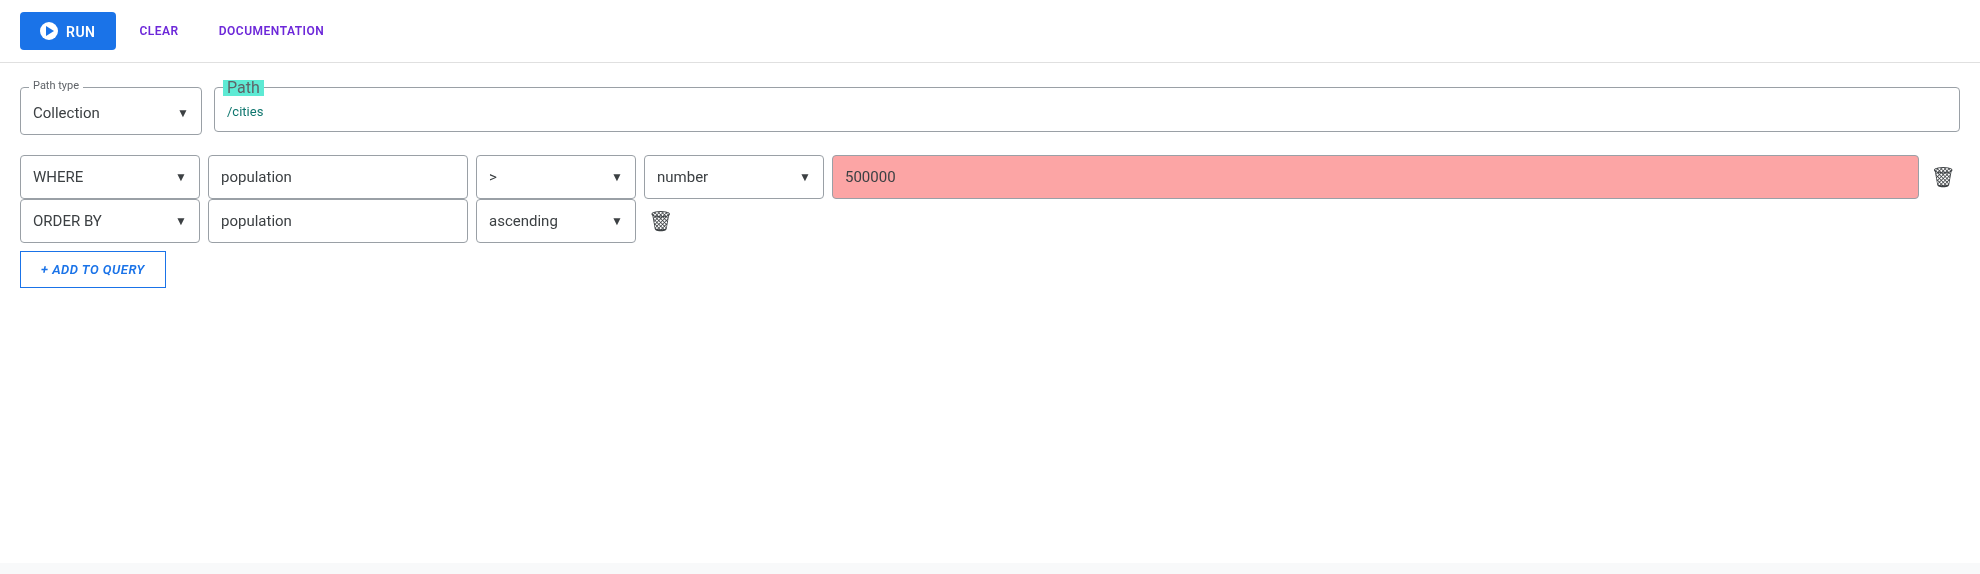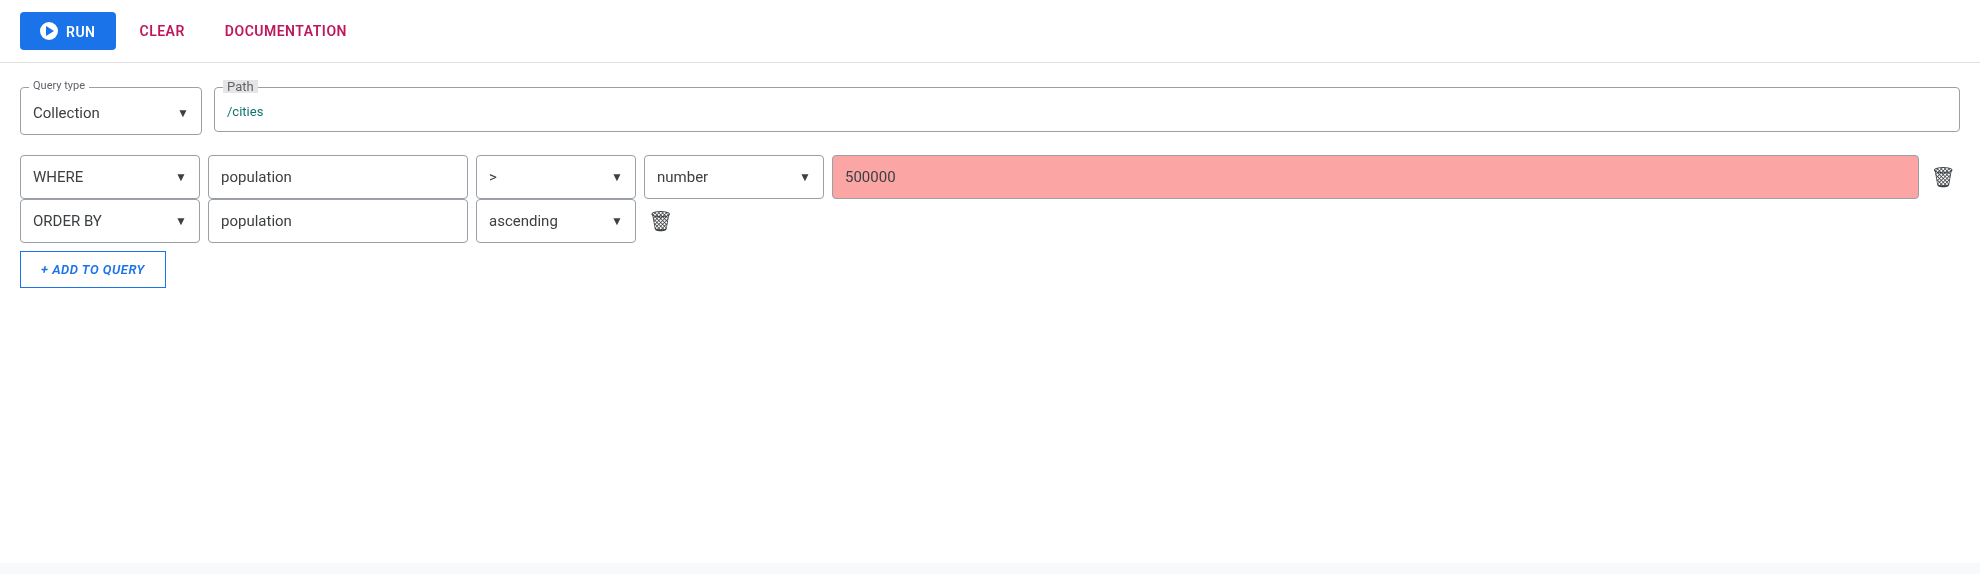--- a/index.html
+++ b/index.html
@@ -56,23 +56,23 @@
       height: 0;
       border-top: 5px solid transparent;
       border-bottom: 5px solid transparent;
       border-left: 8px solid #1a73e8;
       margin-left: 2px;
     }
 
     .top-bar-btn {
       background: none;
       border: none;
-      font-size: 14px;
+      font-size: 12px;
       font-weight: 600;
-      color: #be185d;
+      color: #6d28d9;
       cursor: pointer;
       padding: 10px 16px;
       letter-spacing: 0.5px;
     }
 
     .main-content {
       padding: 24px 20px;
       background: #ffffff;
       min-height: 500px;
     }
@@ -119,23 +119,23 @@
       border: 1px solid #9aa0a6;
       border-radius: 4px;
       padding-top: 4px;
       flex: 1;
     }
 
     .path-label {
       position: absolute;
       top: -8px;
       left: 8px;
-      font-size: 13px;
+      font-size: 16px;
       color: #5f6368;
-      background: #e5e5e5;
+      background: #5eead4;
       padding: 0 4px;
       line-height: 1;
     }
 
     .path-input {
       border: none;
       outline: none;
       font-size: 13px;
       color: #0f766e;
       padding: 12px 12px;
@@ -258,21 +258,21 @@
   </button>
   <button class="top-bar-btn">CLEAR</button>
   <button class="top-bar-btn">DOCUMENTATION</button>
 </div>
 
 <div class="main-content">
 
   <div class="query-type-path-row">
 
     <div class="query-type-wrapper">
-      <span class="query-type-label">Query type</span>
+      <span class="query-type-label">Path type</span>
       <div class="query-type-select">
         <span>Collection</span>
         <span class="dropdown-arrow">▼</span>
       </div>
     </div>
 
     <div class="path-wrapper">
       <span class="path-label">Path</span>
       <input class="path-input" type="text" value="/cities" style="">
     </div>

